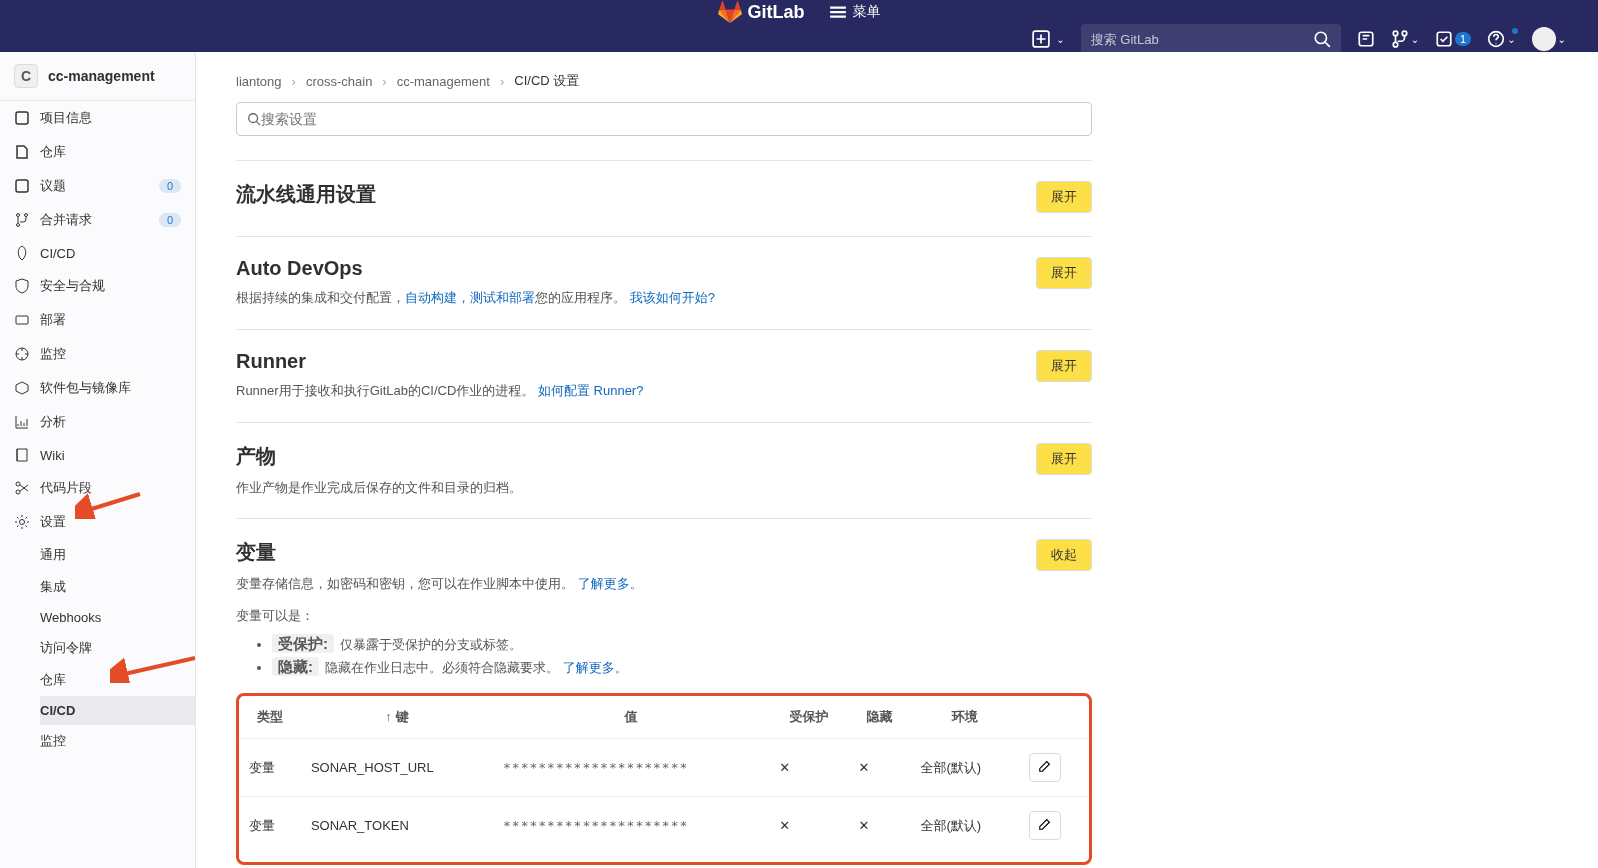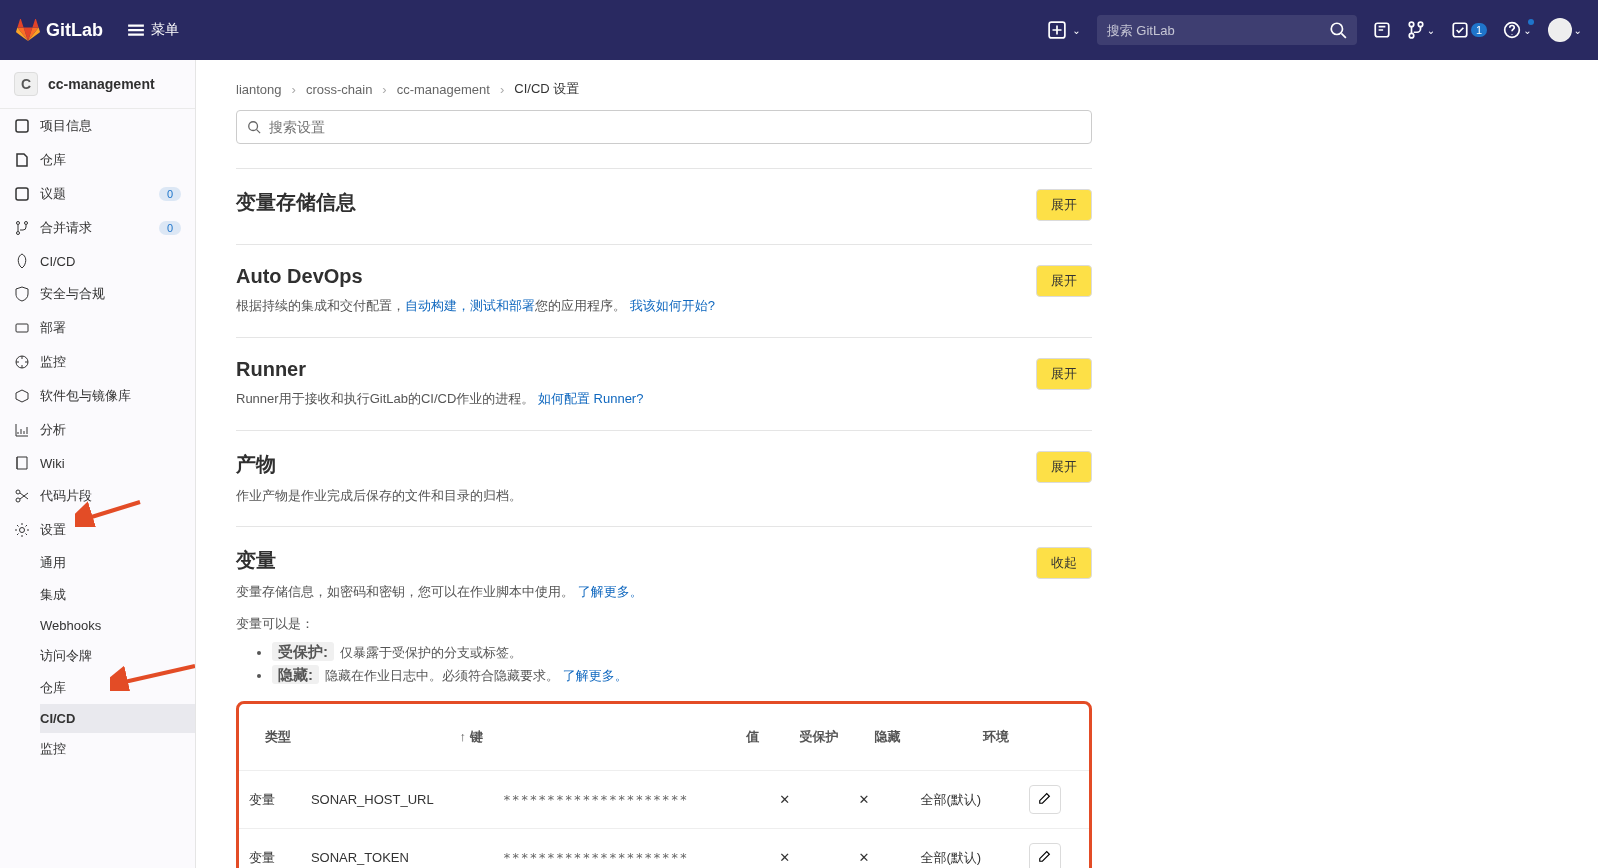--- a/index.html
+++ b/index.html
@@ -1,19 +1,19 @@
 <!DOCTYPE html>
 <html><head>
 <meta charset="utf-8">
 <style>
 * { box-sizing: border-box; margin: 0; padding: 0; }
 body { font-family: -apple-system, BlinkMacSystemFont, "Segoe UI", Helvetica, Arial, sans-serif; font-size: 14px; color: #303030; background: #fff; }
 
 
-.header { height: 60px; background: #292961; display: flex; align-items: center; padding: 0 16px; color: #fff; }
+.header { height: 52px; background: #292961; display: flex; align-items: center; padding: 0 32px; color: #fff; flex-direction: column; }
 .header-left { display: flex; align-items: center; gap: 12px; }
 .logo { display: flex; align-items: center; gap: 6px; font-weight: 600; font-size: 18px; }
 .logo-icon { width: 24px; height: 24px; }
 .menu-toggle { display: flex; align-items: center; gap: 6px; margin-left: 12px; cursor: pointer; font-size: 14px; }
 .header-right { margin-left: auto; display: flex; align-items: center; gap: 16px; }
 .plus-btn { display: flex; align-items: center; gap: 4px; cursor: pointer; }
 .search-box { background: rgba(255,255,255,0.1); border-radius: 4px; padding: 6px 10px; display: flex; align-items: center; width: 260px; }
 .search-box input { background: transparent; border: none; color: #fff; outline: none; flex: 1; font-size: 13px; }
 .search-box input::placeholder { color: rgba(255,255,255,0.7); }
 .header-icon { cursor: pointer; display: flex; align-items: center; position: relative; }
@@ -38,42 +38,42 @@
 .arrow { position: absolute; pointer-events: none; z-index: 10; }
 .arrow svg { display: block; }
 
 
 .main { flex: 1; overflow-y: auto; padding: 16px 40px 40px 40px; }
 .breadcrumb { display: flex; align-items: center; gap: 10px; color: #666; font-size: 13px; margin-bottom: 8px; padding: 4px 0; }
 .breadcrumb a { color: #666; text-decoration: none; }
 .breadcrumb .sep { color: #aaa; }
 .breadcrumb .current { color: #333; }
 
-.search-settings { border: 1px solid #ccc; border-radius: 4px; padding: 8px 10px; display: flex; align-items: center; gap: 8px; margin-bottom: 24px; width: 100%; max-width: 856px; }
+.search-settings { border: 1px solid #ccc; border-radius: 4px; padding: 8px 10px; display: flex; align-items: center; margin-bottom: 24px; width: 100%; max-width: 856px; }
 .search-settings input { border: none; outline: none; flex: 1; font-size: 14px; }
 
 .section { border-top: 1px solid #e5e5e5; padding: 20px 0; max-width: 856px; }
 .section-header { display: flex; align-items: flex-start; }
 .section-title-block { flex: 1; }
 .section-title { font-size: 20px; font-weight: 600; margin-bottom: 8px; }
 .section-desc { color: #555; font-size: 13px; line-height: 1.6; }
 .section-desc a { color: #1068bf; text-decoration: none; }
 .expand-btn { border: 1px solid #dbdbdb; background: #fde047; border-radius: 4px; padding: 6px 14px; cursor: pointer; font-size: 13px; color: #333; margin-left: 16px; flex-shrink: 0; }
 
 .section-body { margin-top: 12px; }
 .hint-text { color: #555; font-size: 13px; margin-bottom: 10px; }
 .bullet-list { list-style: disc; padding-left: 36px; color: #555; font-size: 13px; margin-bottom: 16px; }
 .bullet-list li { margin-bottom: 4px; }
 .pill-label { background: #f0f0f0; border-radius: 3px; padding: 1px 6px; margin-right: 6px; font-size: 15px; font-weight: bold; }
 .bullet-list a { color: #1068bf; text-decoration: none; }
 
 
 .var-table-wrap { border: 3px solid #e34c26; border-radius: 8px; padding: 0 0 8px 0; margin-bottom: 14px; }
 .var-table { width: 100%; border-collapse: collapse; font-size: 13px; }
-.var-table th { text-align: right; padding: 24px 10px; font-weight: 600; color: #555; border-bottom: 1px solid #eee; }
+.var-table th { text-align: center; padding: 12px 10px; font-weight: 600; color: #555; border-bottom: 1px solid #eee; }
 .var-table td { padding: 14px 10px; border-top: 1px solid #eee; color: #333; }
 .sort-arrow { margin-right: 4px; }
 .x-icon { color: #555; }
 .edit-btn { border: 1px solid #dbdbdb; background: #fff; border-radius: 4px; padding: 5px 8px; cursor: pointer; }
 .mask-dots { letter-spacing: 1px; color: #666; font-family: monospace; }
 
 .icon-svg { width: 16px; height: 16px; fill: currentColor; }
 .header .icon-svg { width: 18px; height: 18px; }
 .help-dot { width: 6px; height: 6px; background: #1f75cb; border-radius: 50%; position: absolute; top: -2px; right: -2px; }
 </style>
@@ -310,21 +310,21 @@
       <svg class="icon-svg" style="width:14px;height:14px;color:#666;" viewBox="0 0 16 16">
           <circle cx="7" cy="7" r="5" fill="none" stroke="currentColor" stroke-width="1.5"></circle>
           <path d="M11 11l4 4" stroke="currentColor" stroke-width="1.5"></path>
         </svg>
       <input type="text" placeholder="搜索设置" style="">
     </div>
 
     <div class="section">
       <div class="section-header">
         <div class="section-title-block">
-          <div class="section-title">变量存储信息</div>
+          <div class="section-title">流水线通用设置</div>
         </div>
         <button class="expand-btn">展开</button>
       </div>
     </div>
 
     <div class="section">
       <div class="section-header">
         <div class="section-title-block">
           <div class="section-title">Auto DevOps</div>
           <div class="section-desc">

